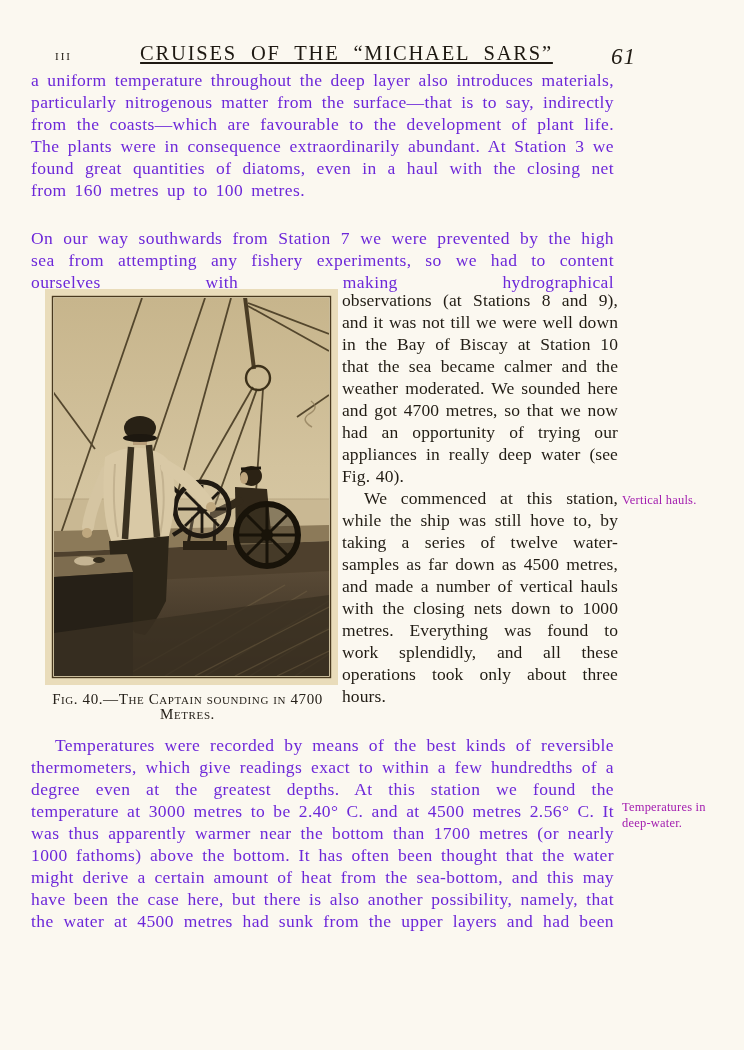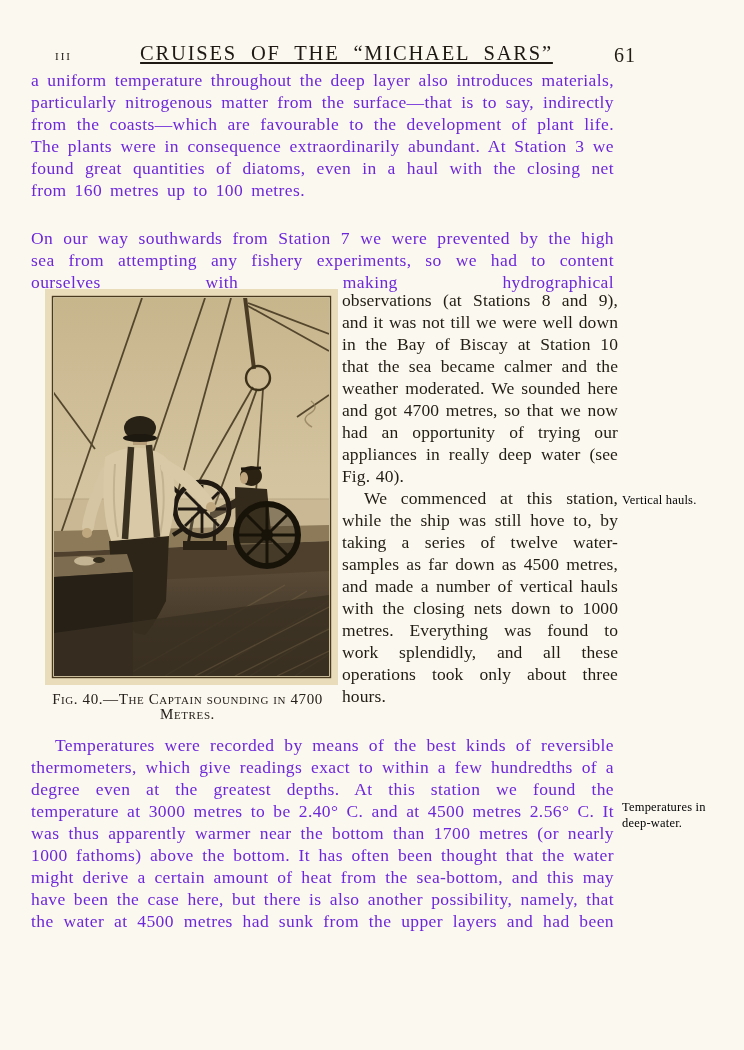--- a/index.html
+++ b/index.html
@@ -11,21 +11,21 @@
   
   .header{position:absolute;left:35px;top:42px;width:583px;height:26px;margin-left:20px;}
   .chapter-numeral{
     position:absolute;left:0;top:8px;font-size:11px;letter-spacing:2px;
     font-variant:small-caps;color:#27221a;
   }
   .page-title{
     position:absolute;left:0;right:0;top:0;text-align:center;
     font-size:20.5px;letter-spacing:1.8px;word-spacing:7px;color:#1e1912;text-decoration:underline;
   }
-  .page-number{position:absolute;right:2px;top:2px;font-size:20px;letter-spacing:1px;}
+  .page-number{position:absolute;right:2px;top:2px;font-size:23px;letter-spacing:1px;font-style:italic;}
   
   .para{
     position:absolute;left:31px;width:583px;
     font-size:17.5px;line-height:22px;letter-spacing:0.4px;word-spacing:3.2px;
     text-align:justify;color:#6d28d9;
   }
   .para.p1{top:69px;}
   .para.p2a{top:227px;text-align-last:justify;}
   .para.p4{top:734px;text-indent:24px;text-align-last:justify;}
   .row-b{position:absolute;left:35px;top:289px;width:583px;display:flex;}
@@ -41,21 +41,21 @@
   .figure-plate{margin-left:10px;width:293px;height:396px;}
   .figure-plate svg{display:block;}
   .figure-caption{
     margin-top:7px;width:305px;text-align:center;
     font-size:15px;line-height:15px;letter-spacing:0.6px;
     font-variant:small-caps;color:#26211a;
   }
   
   .margin-note{
     position:absolute;left:622px;
-    font-size:12.5px;line-height:16px;letter-spacing:0.2px;color:#000000;
+    font-size:12.5px;line-height:16px;letter-spacing:0.2px;color:#a21caf;
   }
   .margin-note.n1{top:492px;width:118px;}
   .margin-note.n2{top:799px;width:94px;}
 </style>
 </head>
 <body>
 
 <div class="page">
 
   <div class="header">

